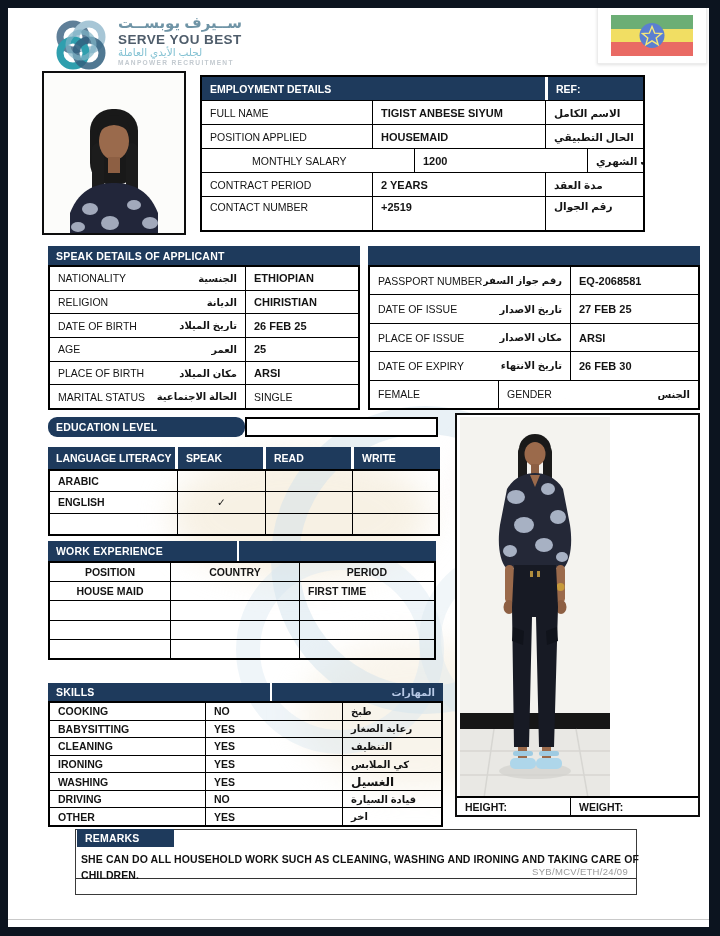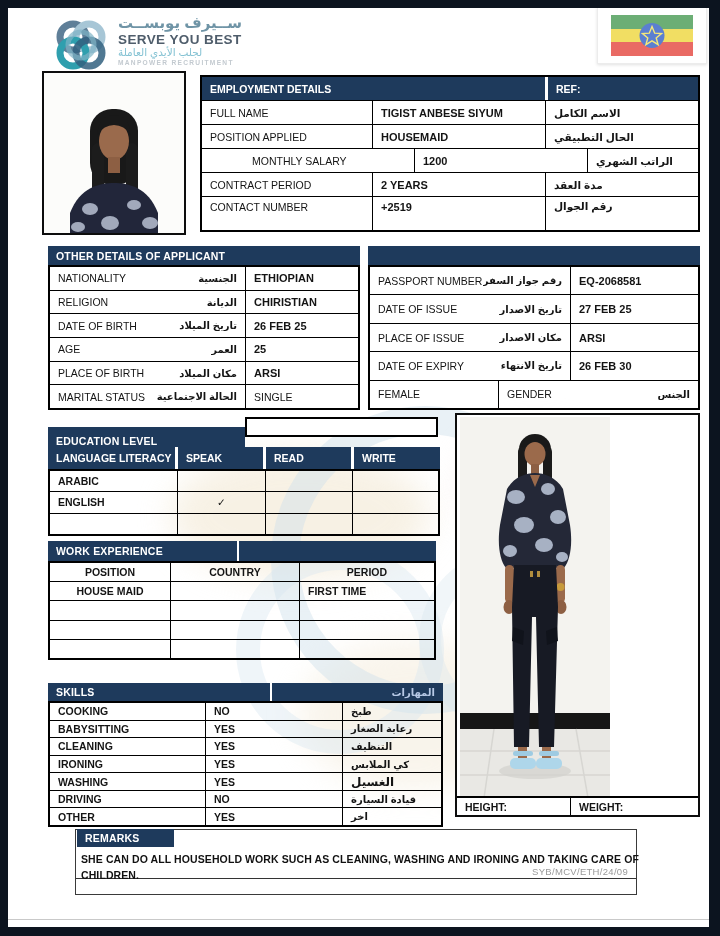--- a/index.html
+++ b/index.html
@@ -124,21 +124,21 @@
     <g fill="#b9c1d2" opacity=".85">
       <ellipse cx="46" cy="136" rx="8" ry="6"></ellipse>
       <ellipse cx="66" cy="150" rx="9" ry="7"></ellipse>
       <ellipse cx="90" cy="132" rx="7" ry="5"></ellipse>
       <ellipse cx="106" cy="150" rx="8" ry="6"></ellipse>
       <ellipse cx="34" cy="154" rx="7" ry="5"></ellipse>
     </g>
   </svg>
 </div>
 
-<div class="tbl" style="left:200px;top:75px;width:500px;height:157px;justify-content:center;">
+<div class="tbl" style="left:200px;top:75px;width:445px;height:157px;justify-content:center;">
   <div class="hrow" style="height:23px;flex:none;">
     <div class="hcell" style="width:343px;">EMPLOYMENT DETAILS</div>
     <div class="hgap"></div>
     <div class="hcell" style="flex:1;">REF:</div>
   </div>
   <div class="row" style="flex:none;height:23px;">
     <div class="c" style="width:170px;">FULL NAME</div>
     <div class="c v" style="width:173px;">TIGIST  ANBESE SIYUM</div>
     <div class="c arR" style="flex:1;">الاسم الكامل</div>
   </div>
@@ -158,21 +158,21 @@
     <div class="c arR" style="flex:1;">مدة العقد</div>
   </div>
   <div class="row" style="flex:1;">
     <div class="c" style="width:170px;align-items:flex-start;padding-top:4px;">CONTACT NUMBER</div>
     <div class="c v" style="width:173px;align-items:flex-start;padding-top:4px;">+2519</div>
     <div class="c arR" style="flex:1;align-items:flex-start;padding-top:3px;">رقم الجوال</div>
   </div>
 </div>
 
 <div class="bar" style="left:48px;top:246px;width:312px;height:19px;">
-  <span>OTHER DETAILS OF APPLICANT</span>
+  <span>SPEAK DETAILS OF APPLICANT</span>
 </div>
 <div class="bar" style="left:368px;top:246px;width:332px;height:19px;"></div>
 
 <div class="tbl" style="left:48px;top:265px;width:312px;height:145px;">
   <div class="row noline">
     <div class="c combo" style="width:195px;">
         <span class="en">NATIONALITY</span>
         <span class="arr">الجنسية</span>
       </div>
     <div class="c v" style="flex:1;">ETHIOPIAN</div>
@@ -245,21 +245,21 @@
   </div>
   <div class="row">
     <div class="c" style="flex:1;">FEMALE</div>
     <div class="c combo" style="width:200px;">
         <span class="en">GENDER</span>
         <span class="arr">الجنس</span>
       </div>
   </div>
 </div>
 
-<div class="bar" style="left:48px;top:427px;width:197px;height:28px;">
+<div class="bar" style="left:48px;top:417px;width:197px;height:20px;border-radius:9px;">
   <span>EDUCATION LEVEL</span>
 </div>
 <div class="abs z2" style="left:245px;top:417px;width:193px;height:20px;border:2px solid #000;background:#fff;"></div>
 
 <div class="abs z2" style="left:48px;top:447px;width:392px;height:22px;display:flex;">
   <div class="hcell" style="width:127px;height:22px;">LANGUAGE LITERACY</div>
   <div class="hgap"></div>
   <div class="hcell" style="width:85px;height:22px;">SPEAK</div>
   <div class="hgap"></div>
   <div class="hcell" style="width:85px;height:22px;">READ</div>

